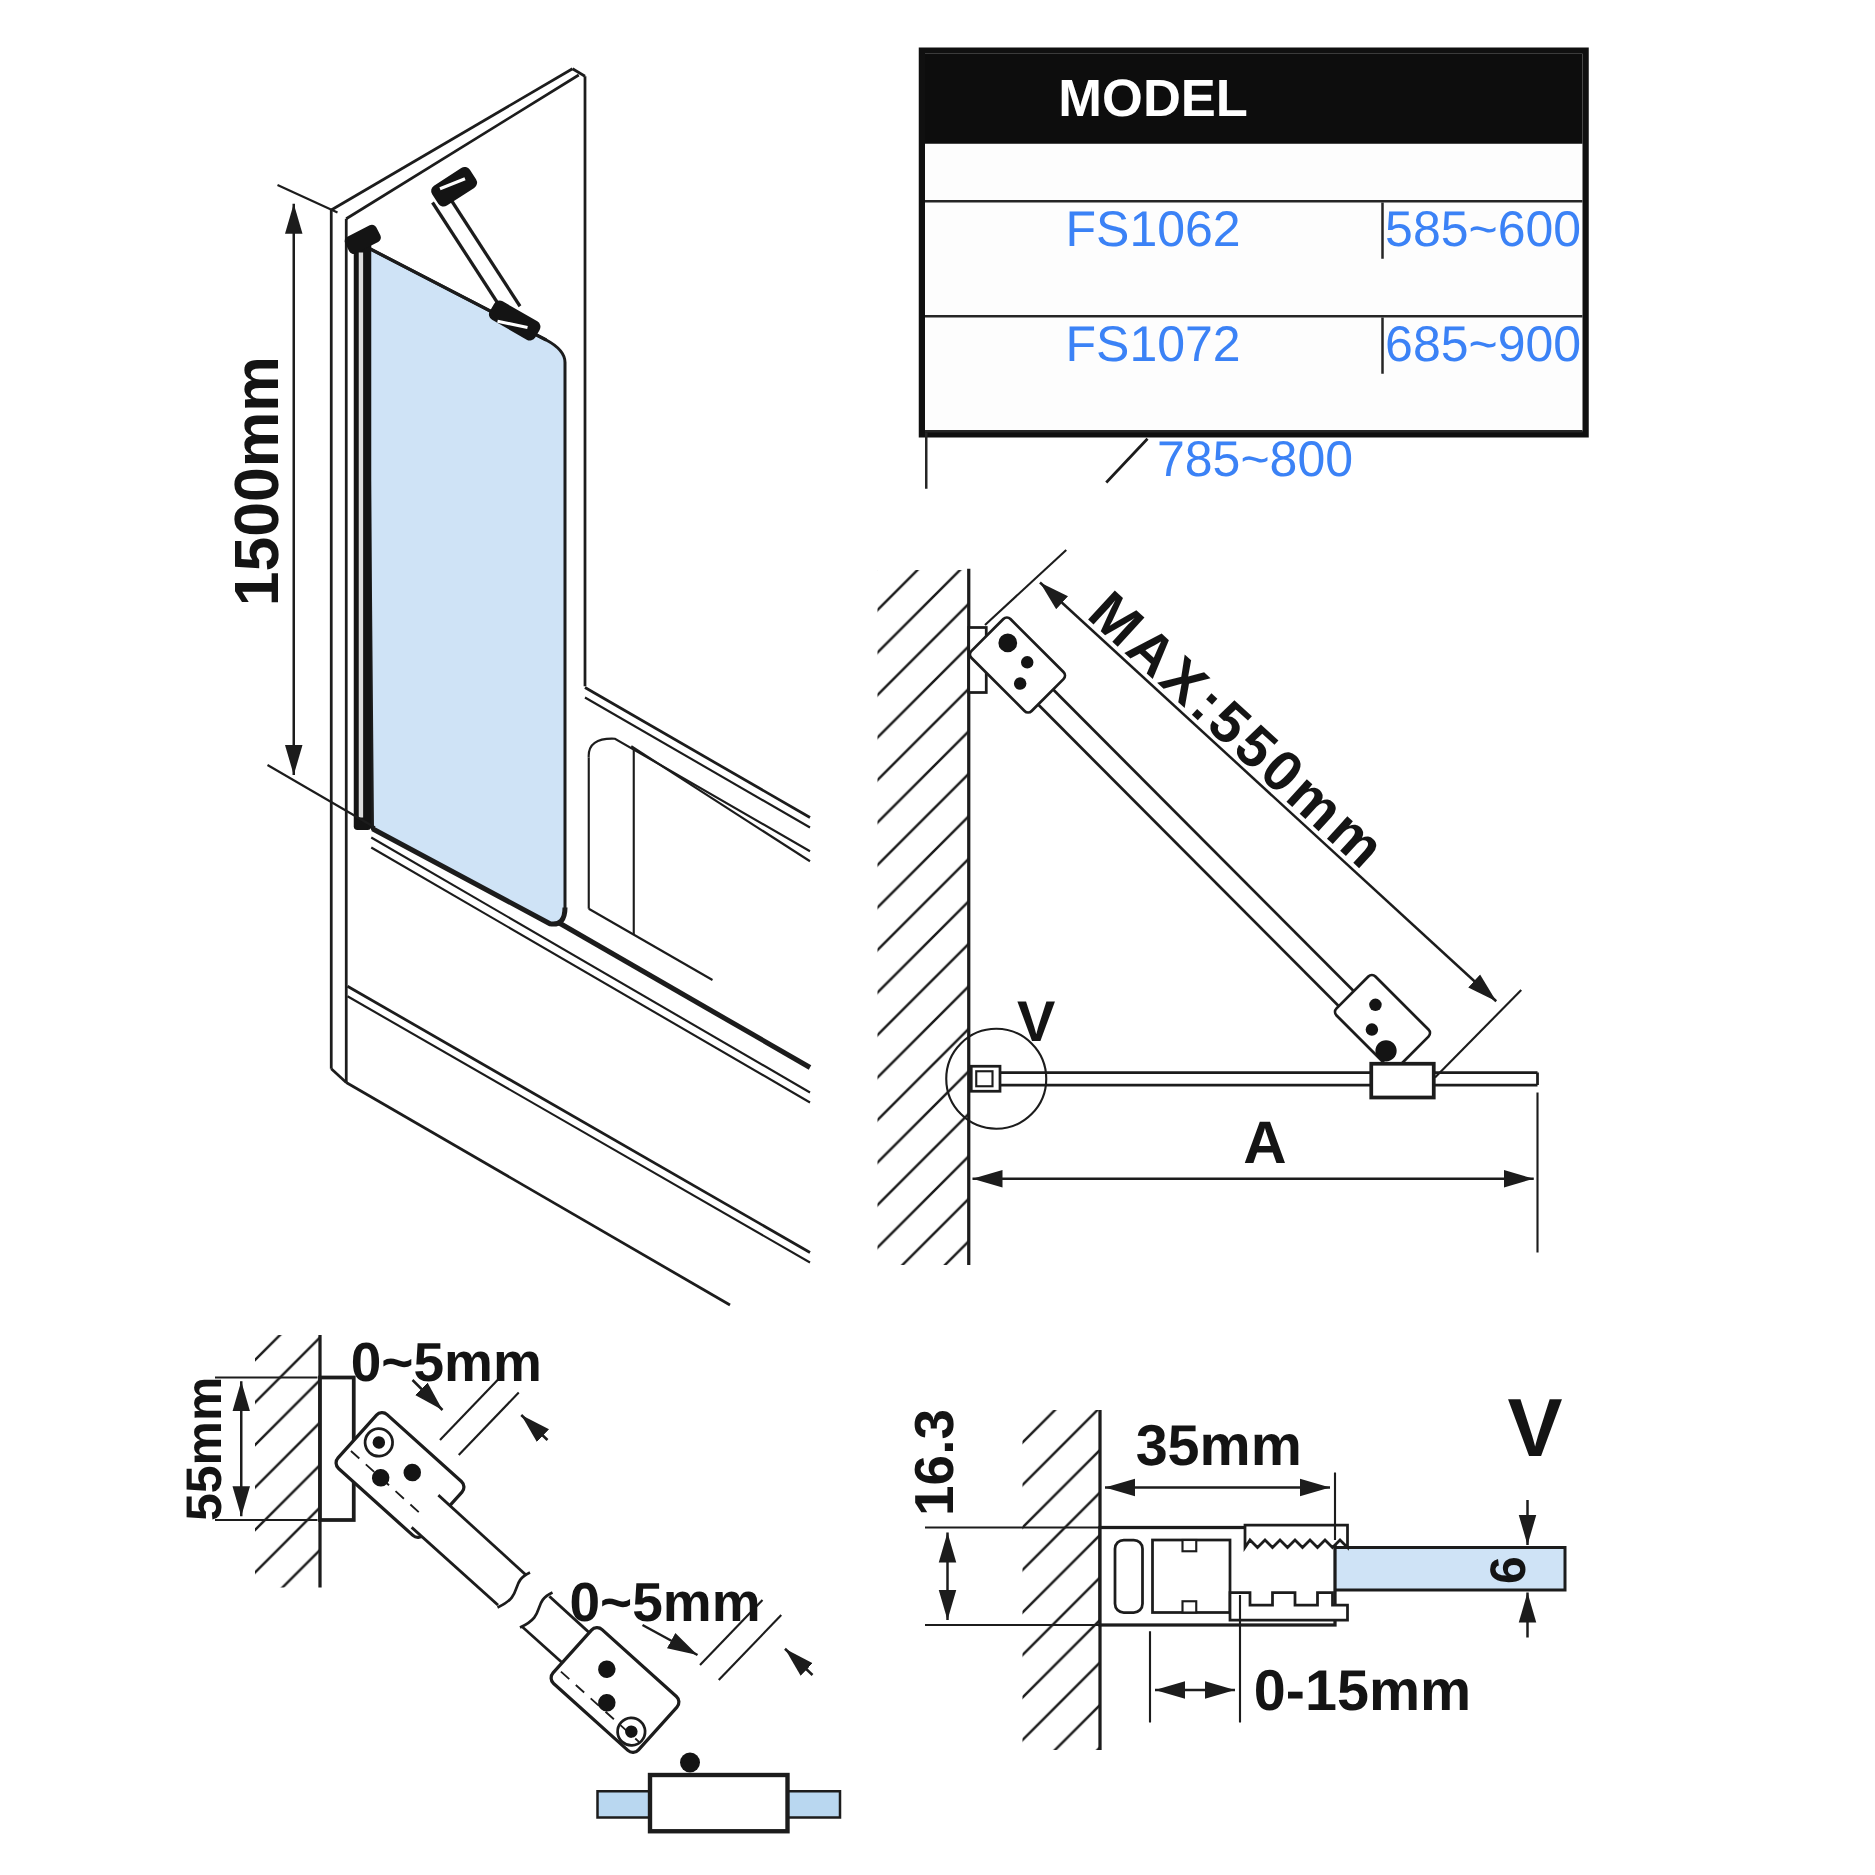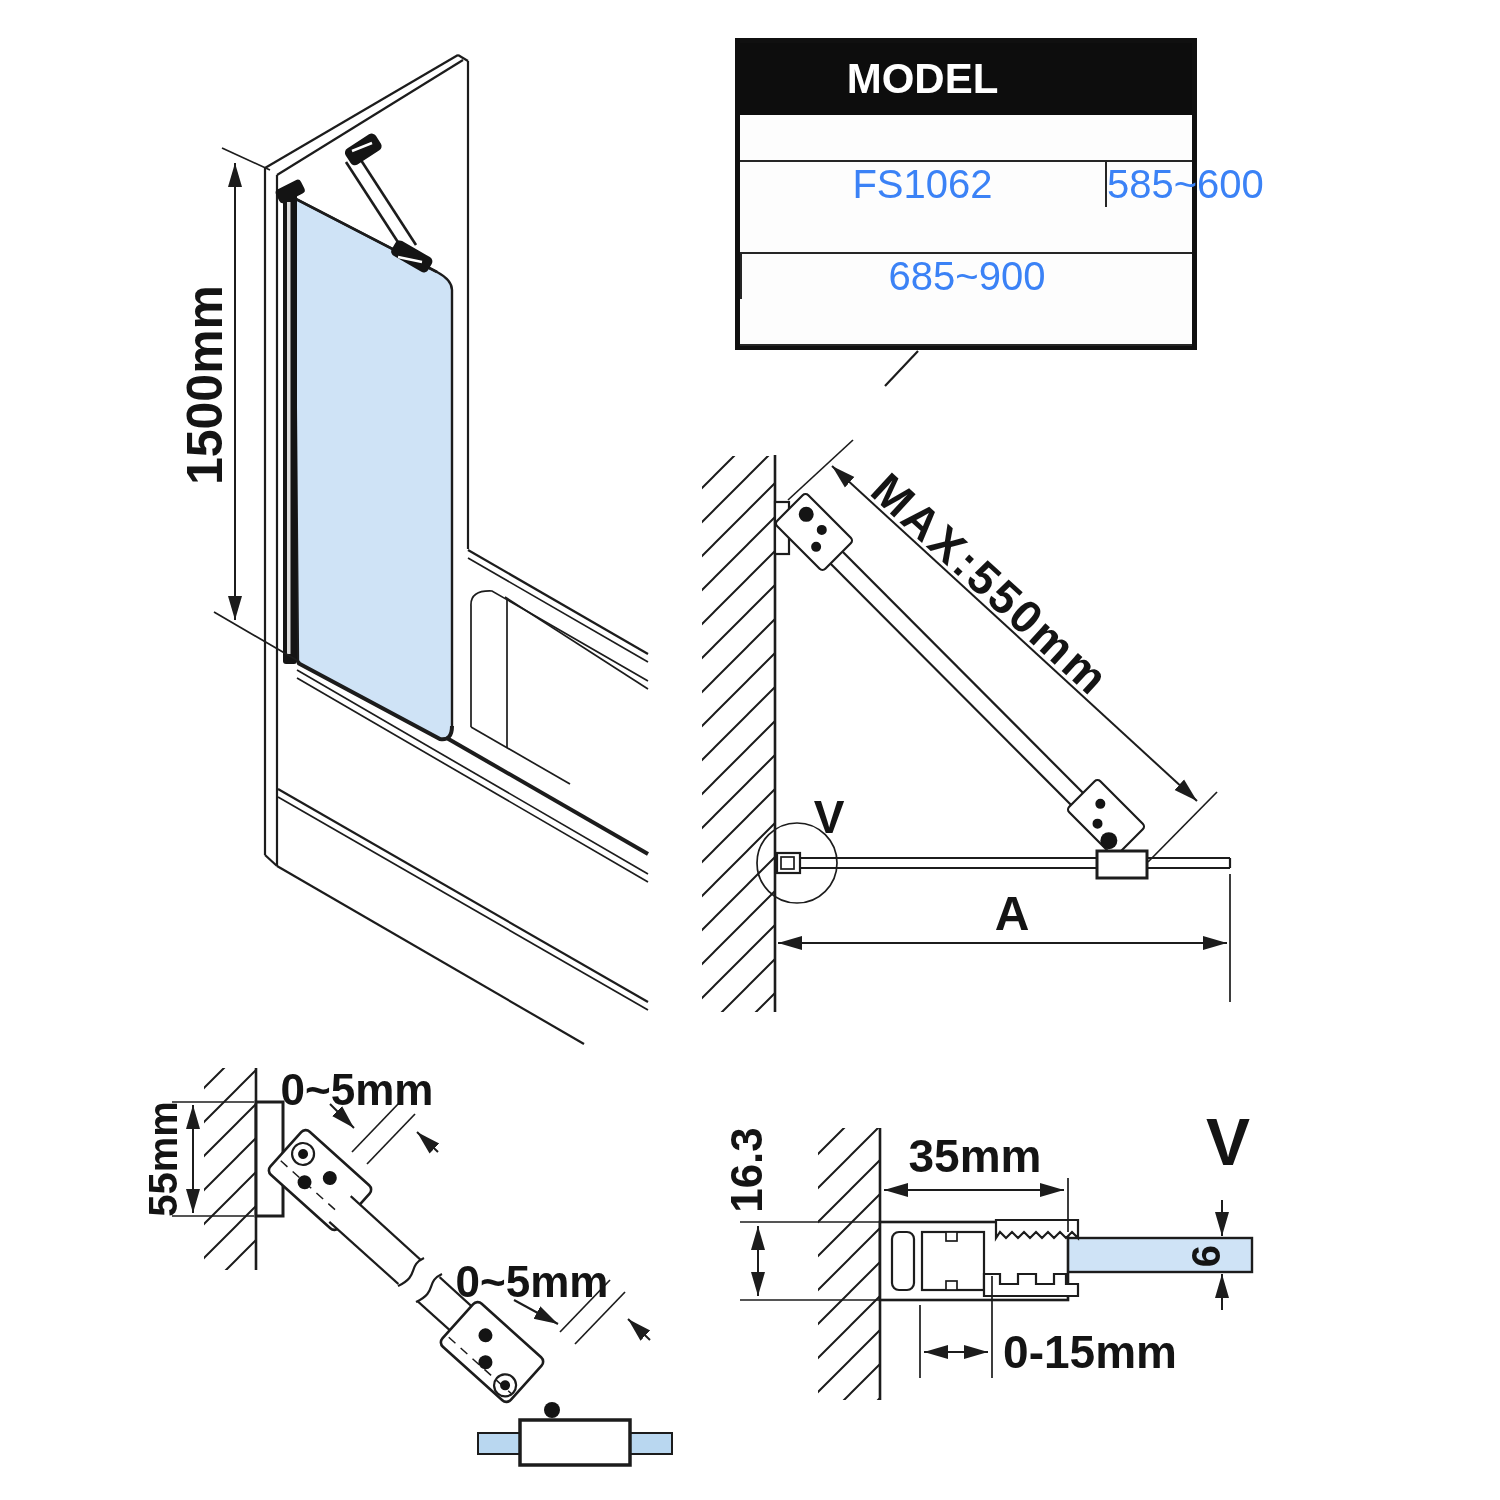--- a/index.html
+++ b/index.html
@@ -17,21 +17,21 @@
   .glass    {fill:#cfe3f6;stroke:#1c1c1c;stroke-width:2.4;}
   .glassflat{fill:#b9d7f0;stroke:#1c1c1c;stroke-width:2;}
   .dim      {stroke:#1c1c1c;stroke-width:2;fill:none;}
   .dashed   {stroke:#1c1c1c;stroke-width:1.5;fill:none;stroke-dasharray:9 7;}
   text{fill:#141414;font-weight:bold;text-anchor:middle;font-family:"Liberation Sans",sans-serif;}
   .t40{font-size:40px}.t44{font-size:44px}.t46{font-size:46px}.t50{font-size:50px}
   .t48{font-size:48px}.t66{font-size:66px}
   .sp{letter-spacing:3px}
 
   
-  .spec-table{position:absolute;left:735px;top:38px;width:462px;height:312px;z-index:2;
+  .spec-table{position:absolute;left:735px;top:38px;width:536px;height:312px;z-index:2;
               border:5px solid #101010;background:#fdfdfd;box-sizing:border-box;
               display:flex;flex-direction:column;gap:45px;}
   .thead{display:flex;background:#0d0d0d;color:#fff;height:72px;flex:0 0 72px;}
   .th{flex:0 0 365px;display:flex;align-items:center;justify-content:center;
       font-size:42px;font-weight:bold;}
   .th2{flex:1 1 auto;border-left:3px solid #ffffff;}
   .trow{display:flex;flex:1 1 auto;border-top:2.6px solid #262626;}
   .trow:first-of-type{border-top:none;}
   .td{flex:0 0 365px;display:flex;align-items:center;justify-content:center;
       font-size:40px;color:#3b82f6;}
@@ -279,19 +279,21 @@
 
 <div class="spec-table">
   <div class="thead">
     <div class="th">MODEL</div>
   </div>
   <div class="trow">
     <div class="td">FS1062</div>
     <div class="td td2">585~600</div>
   </div>
   <div class="trow">
+    <div class="td">FS1072</div>
     <div class="td td2">685~900</div>
   </div>
   <div class="trow">
+    <div class="td td2">785~800</div>
   </div>
 </div>
 
 </div>
 
 </body></html>

